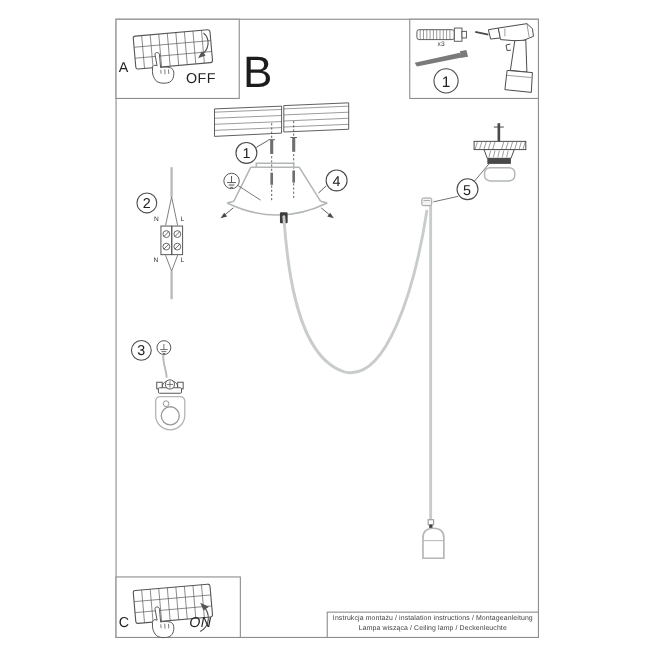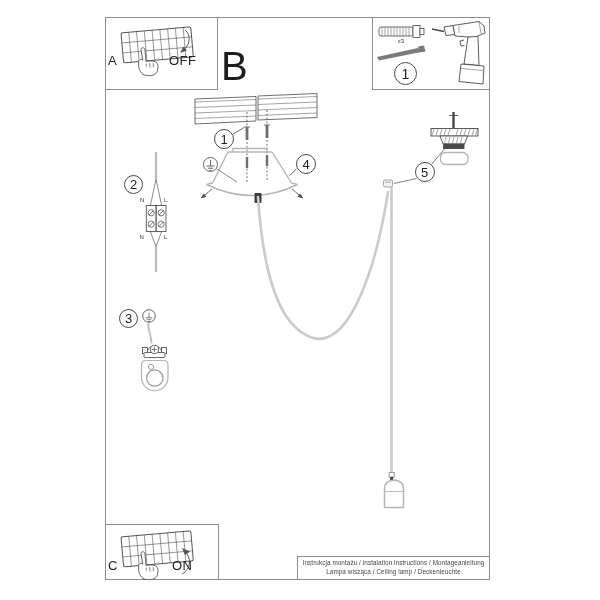--- a/index.html
+++ b/index.html
@@ -184,24 +184,24 @@
 
   <g stroke="#b2b6b6" stroke-width="1.5" fill="#fff">
     <rect x="389.2" y="472.5" width="5" height="4.5" stroke-width="1" stroke="#9a9a9a"></rect>
     <rect x="390.2" y="477" width="3" height="3.5" fill="#3d3d3d" stroke="none"></rect>
     <path d="M384.5,507.5 V489 C384.5,482.5 388.5,480.2 394,480.2 C399.5,480.2 403.5,482.5 403.5,489 V507.5 Z"></path>
     <path d="M384.5,491.5 H403.5" stroke-width="0.9" fill="none"></path>
   </g>
 </svg>
 
 <div class="lbl" style="left:108px;top:53px;font-size:13px;">A</div>
-<div class="lbl" style="left:169px;top:53px;font-size:13px;letter-spacing:0.5px;">OFF</div>
+<div class="lbl" style="left:169px;top:63px;font-size:13px;letter-spacing:0.5px;">OFF</div>
 <div class="lbl" style="left:221px;top:44px;font-size:40px;color:#1c1c1c;">B</div>
 <div class="lbl" style="left:108px;top:558px;font-size:13px;">C</div>
-<div class="lbl" style="left:172px;top:558px;font-size:13px;letter-spacing:0.5px;">ON</div>
+<div class="lbl" style="left:172px;top:558px;font-size:13px;letter-spacing:0.5px;font-style:italic;">ON</div>
 <div class="lbl tiny" style="left:392px;top:38px;width:18px;text-align:center;">x3</div>
 
 <div class="lbl tiny" style="left:140px;top:196.5px;">N</div>
 <div class="lbl tiny" style="left:164px;top:196.5px;">L</div>
 <div class="lbl tiny" style="left:139.5px;top:233.5px;">N</div>
 <div class="lbl tiny" style="left:164px;top:233.5px;">L</div>
 
 <div class="footer-line" style="top:558.5px;">Instrukcja montażu / instalation instructions / Montageanleitung</div>
 <div class="footer-line" style="top:567.5px;">Lampa wisząca / Ceiling lamp / Deckenleuchte</div>
 

